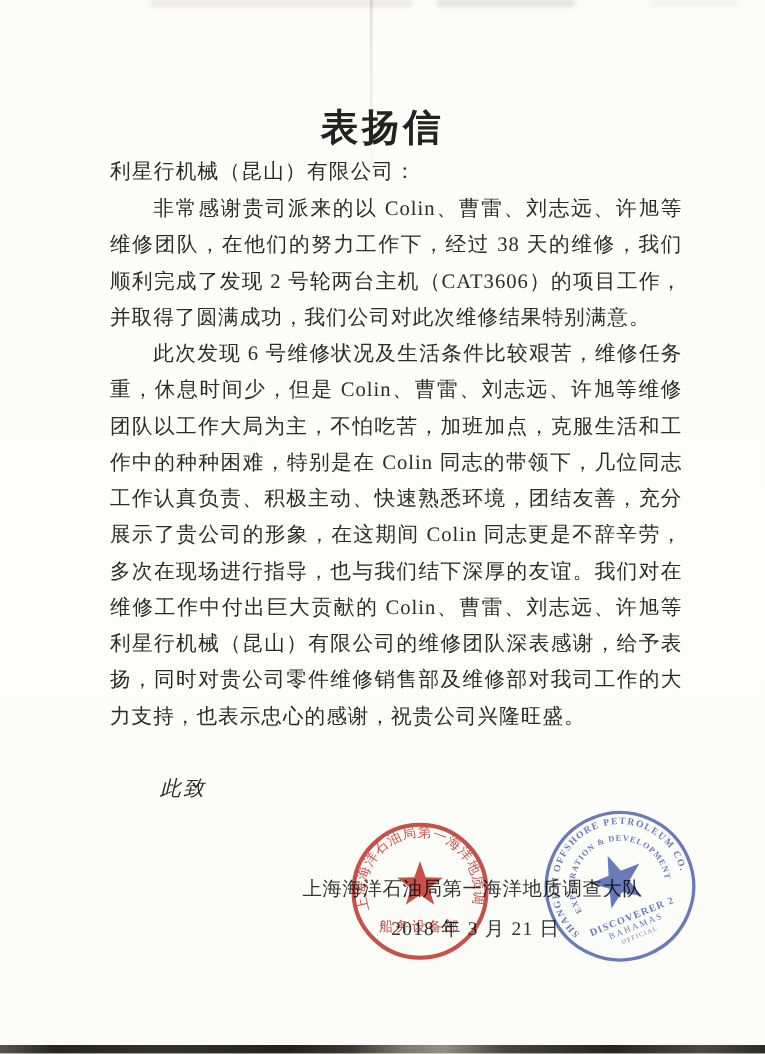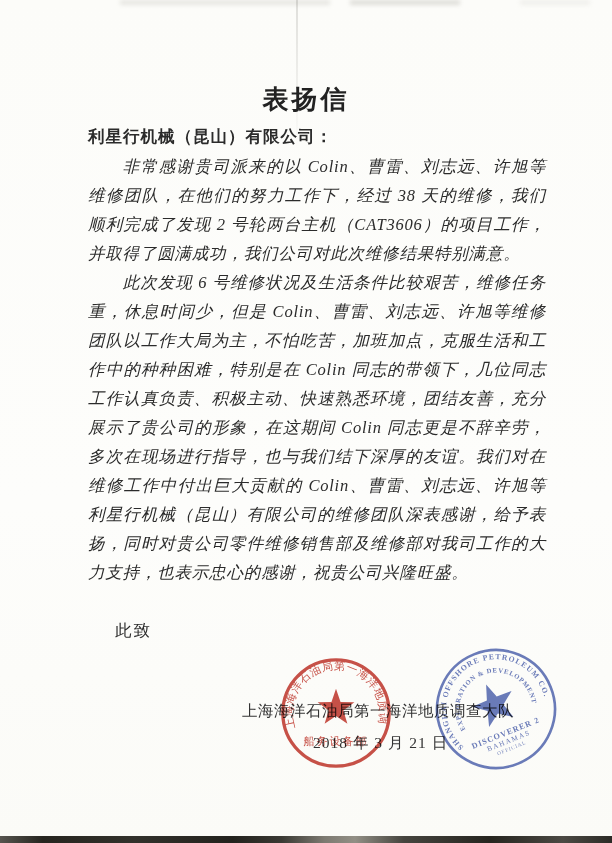--- a/index.html
+++ b/index.html
@@ -32,37 +32,36 @@
   .bottom-strip {
     position: absolute; left: 0; bottom: 0; width: 612px; height: 7px;
     background: linear-gradient(90deg,
       #57554f 0%, #26251f 7%, #32312b 22%, #23221d 38%, #3a3933 46%,
       #7d7a71 53%, #928f85 58%, #45443e 66%, #26251f 80%, #4b4943 92%, #2c2b26 100%);
   }
 
   
   .title {
     position: absolute; left: 0; top: 82px; width: 612px;
-    text-align: center; font-size: 26px; font-weight: bold;
+    text-align: center; font-size: 30px; font-weight: bold;
     letter-spacing: 3px; color: #222;
   }
   .recipient {
     position: absolute; left: 88px; top: 126px; width: 470px;
-    font-size: 16.5px; letter-spacing: 1px; font-weight: bold;
+    font-size: 16.5px; letter-spacing: 1px;
   }
   .body-text {
     position: absolute; left: 88px; top: 152px; width: 458px;
     font-size: 16.5px; line-height: 29px; letter-spacing: .8px;
     text-align: justify;
-    font-style: italic;
   }
   .body-text p { margin: 0; text-indent: 2.1em; }
   .closing {
-    position: absolute; left: 115px; top: 620px;
-    font-size: 16.5px; letter-spacing: 2px;
+    position: absolute; left: 128px; top: 620px;
+    font-size: 16.5px; letter-spacing: 2px; font-style: italic;
   }
   .signature {
     position: absolute; left: 242px; top: 701px;
     font-size: 15.5px; letter-spacing: .5px; color: #333;
   }
   .date {
     position: absolute; left: 313px; top: 733px;
     font-size: 15.5px; letter-spacing: 1px; color: #333;
   }
 

